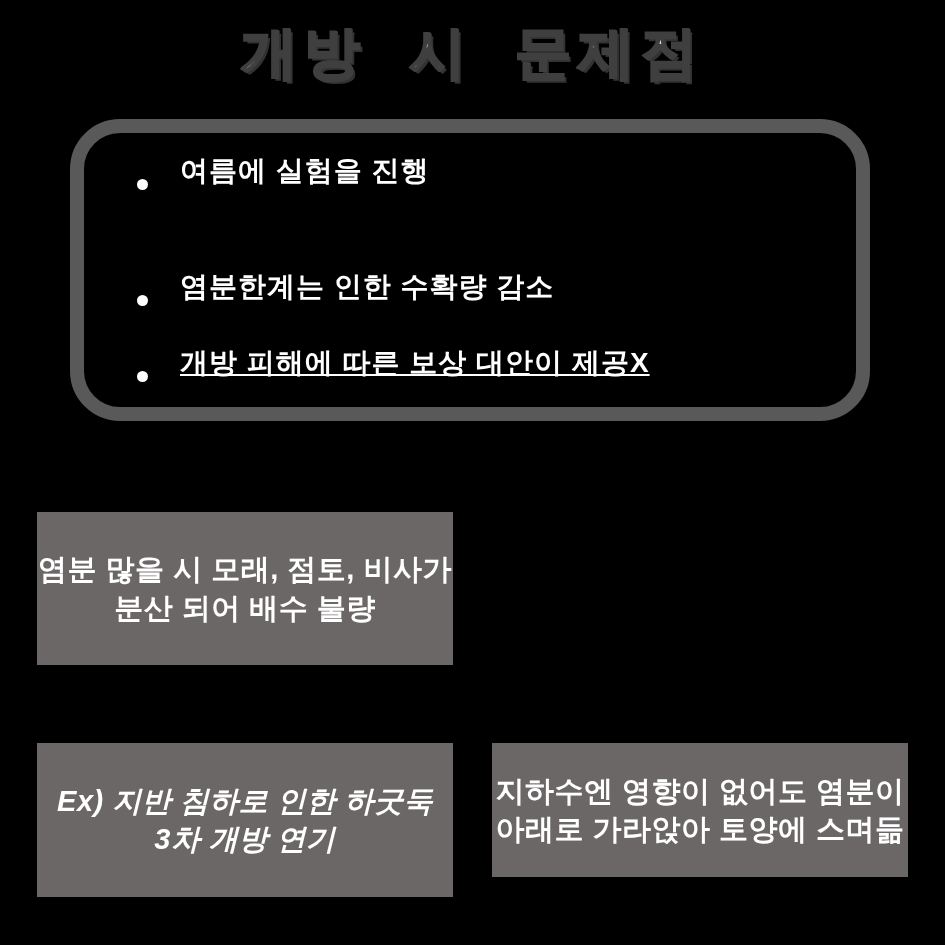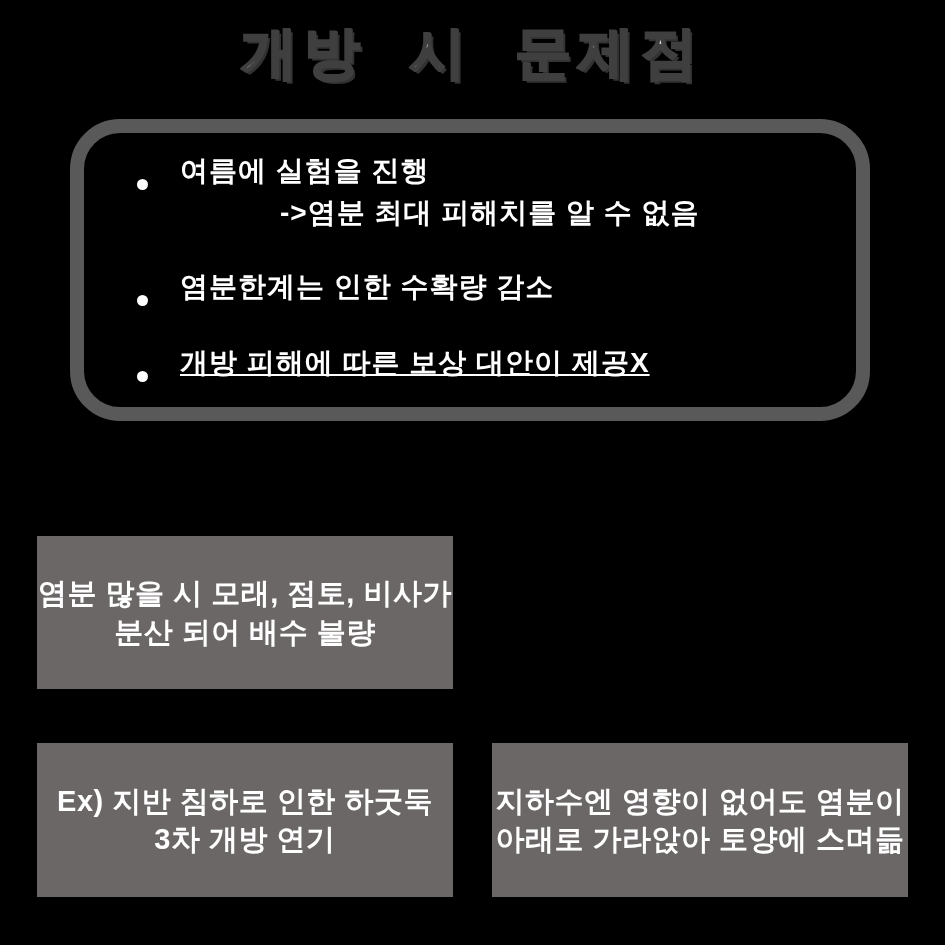--- a/index.html
+++ b/index.html
@@ -74,42 +74,39 @@
     font-size: 29px;
     font-weight: bold;
     display: flex;
     align-items: center;
     justify-content: center;
     text-align: center;
     line-height: 1.32;
     white-space: pre-line;
     letter-spacing: 0.5px;
   }
-  .card-tl { left: 37px;  top: 512px; margin-top: 24px; }
+  .card-tl { left: 37px;  top: 512px; }
   .card-tr { left: 492px; top: 512px; }
-  .card-bl { left: 37px;  top: 743px; height: 154px; }
-  .card-br { left: 492px; top: 743px; height: 154px; }
+  .card-bl { left: 37px;  top: 743px; height: 154px; font-style: italic; }
+  .card-br { left: 492px; top: 743px; height: 134px; }
 </style>
 </head>
 <body>
 
 <div class="slide">
 
   <div class="title-wrap">
     <div class="title">개방 시 문제점</div>
   </div>
 
   <div class="callout"></div>
 
   <div class="bullet-row b1">
     <span class="bullet-dot"></span>
     <span>여름에 실험을 진행</span>
-  </div>
-  <div class="bullet-row b1sub">
-    <span>-&gt;염분 최대 피해치를 알 수 없음</span>
   </div>
 
   <div class="bullet-row b2">
     <span class="bullet-dot"></span>
     <span>염분한계는 인한 수확량 감소</span>
   </div>
 
   <div class="bullet-row b3">
     <span class="bullet-dot"></span>
     <span>개방 피해에 따른 보상 대안이 제공X</span>

